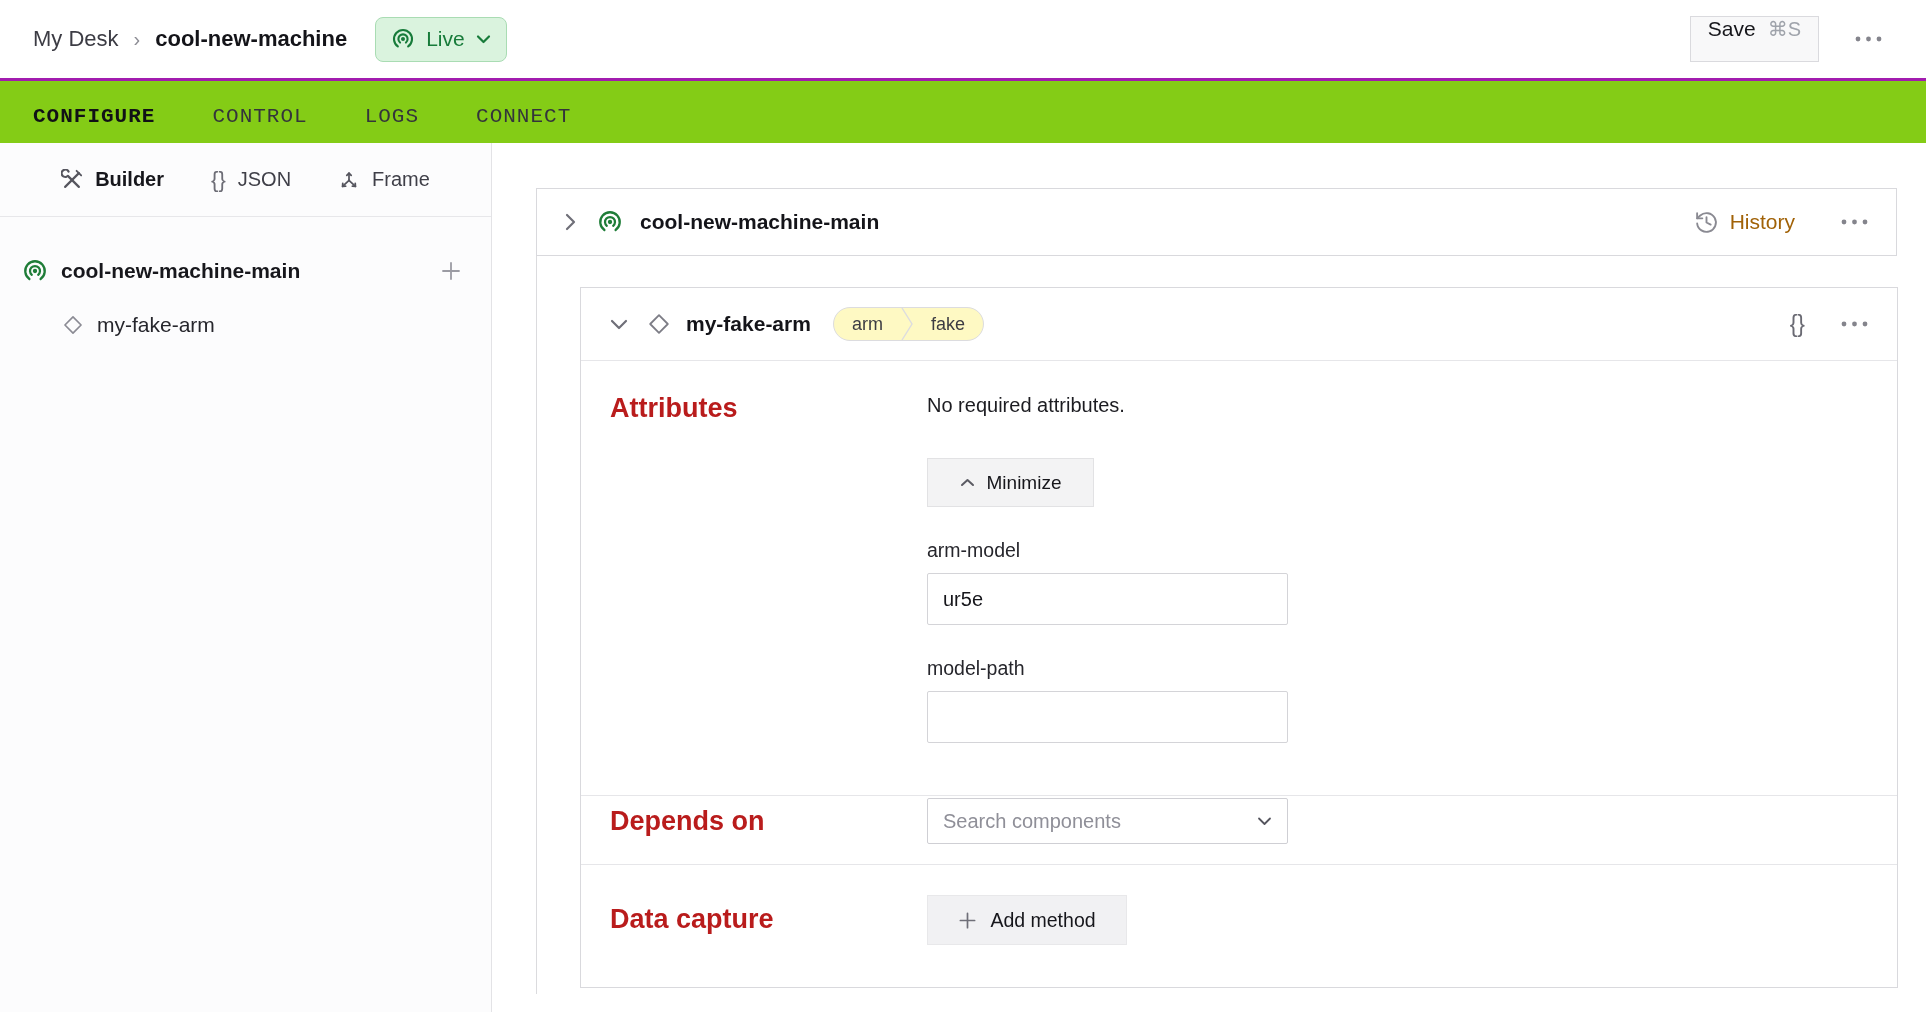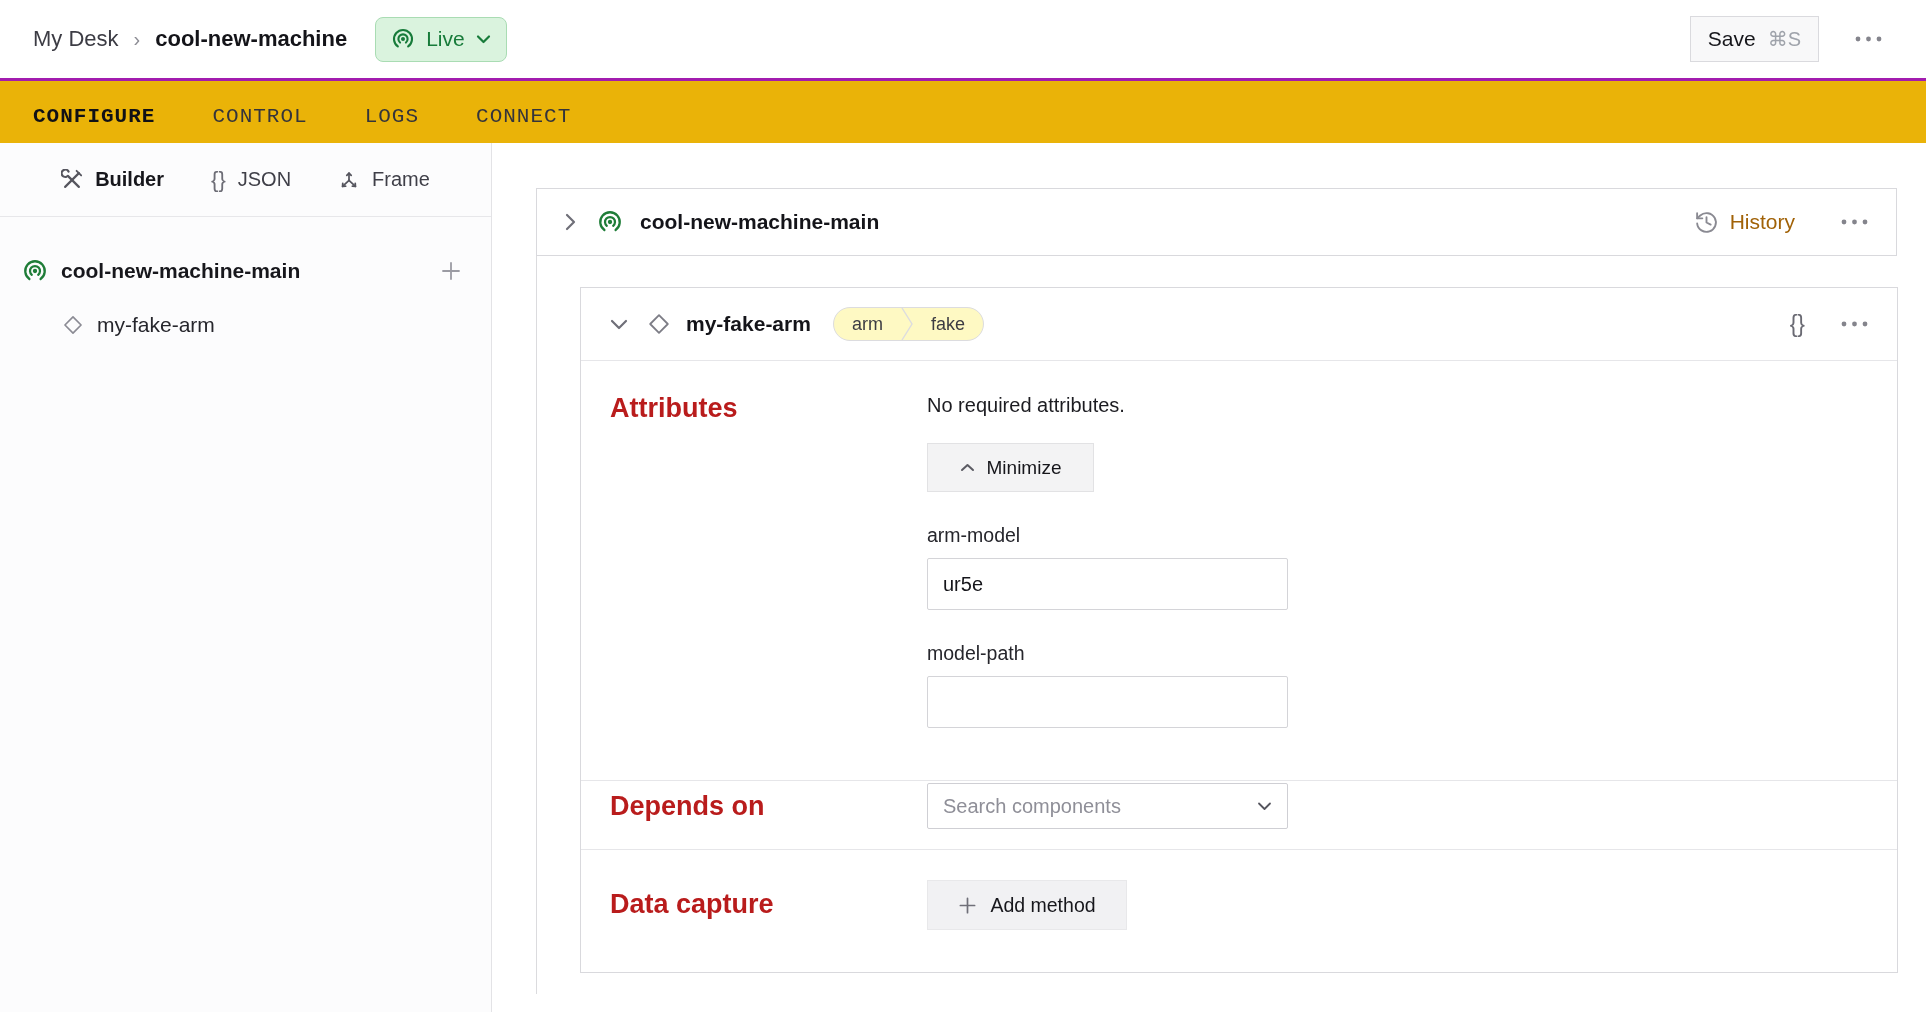--- a/index.html
+++ b/index.html
@@ -23,30 +23,30 @@
   .crumb-current { font-size: 22px; font-weight: bold; color: #141419; }
 
   .live-badge {
     margin-left: 28px; height: 45px; padding: 0 15px;
     display: flex; align-items: center; gap: 11px;
     background: #daf3de; border: 1px solid #a9dcb3; border-radius: 8px;
     color: #177b3a; font-size: 21px; font-weight: 500; cursor: pointer;
   }
   .header-right { margin-left: auto; display: flex; align-items: center; gap: 32px; }
   .save-btn {
-    height: 46px; padding: 0 17px; display: flex; align-items: center; gap: 12px;
+    height: 46px; padding: 0 17px; display: flex; gap: 12px;
     background: #f8f8f9; border: 1px solid #dadade; font-size: 21px; color: #16161b;
     font-family: "Liberation Sans", sans-serif; cursor: pointer;
   }
   .save-shortcut { color: #9fa3ab; font-size: 20px; }
   .icon-btn { background: none; border: none; padding: 4px; cursor: pointer; display: flex; align-items: center; }
 
   
   .nav-tabs {
-    height: 71px; background: #eab308; display: flex; align-items: center;
+    height: 71px; background: #84cc16; display: flex; align-items: center;
     padding: 0 33px;
     font-family: "Liberation Mono", monospace; font-size: 21px; letter-spacing: 1px;
   }
   .nav-tab { margin-right: 57px; color: #34343b; cursor: pointer; }
   .nav-tab.active { font-weight: bold; color: #111116; }
 
   
   .sidebar {
     position: absolute; top: 143px; left: 0; width: 492px; bottom: 0;
     background: #fcfcfd; border-right: 1px solid #e3e3e6;
@@ -106,21 +106,21 @@
   .braces-big { font-size: 23px; color: #6a6a73; }
 
   .section { display: flex; border-top: 1px solid #e6e6e9; }
   .section.first { border-top: 1px solid #e6e6e9; }
   .section-label { width: 346px; padding-left: 29px; font-size: 27px; font-weight: bold; color: #b91c1c; }
   .section-content { flex: 1; }
 
   .sec-attributes { padding: 32px 0 52px 0; }
   .empty-note { font-size: 20px; color: #1c1c21; line-height: 25px; }
   .minimize-btn {
-    margin-top: 25px; width: 167px; height: 49px;
+    margin-top: 40px; width: 167px; height: 49px;
     display: flex; align-items: center; justify-content: center; gap: 12px;
     background: #f3f3f4; border: 1px solid #e2e2e4; font-size: 19px; color: #16161b;
     font-family: "Liberation Sans", sans-serif; cursor: pointer;
   }
   .minimize-btn .m-icon { color: #5b5b63; display: flex; }
   .field-label { margin-top: 32px; font-size: 19.5px; color: #26262c; }
   .text-input {
     margin-top: 11px; width: 361px; height: 52px; display: block;
     border: 1px solid #d4d4d8; background: #fff; padding: 0 15px;
     font-size: 20px; color: #16161b; font-family: "Liberation Sans", sans-serif;

